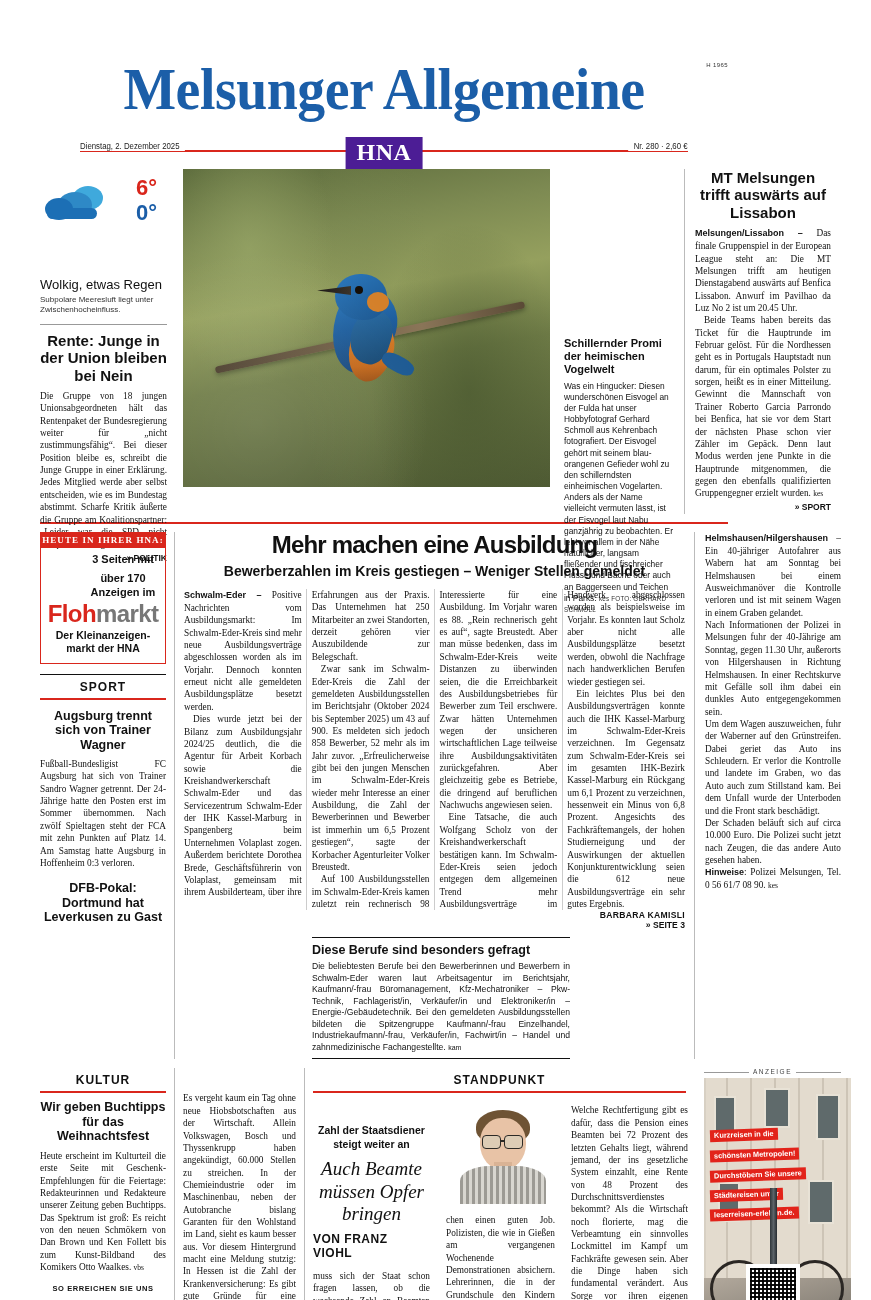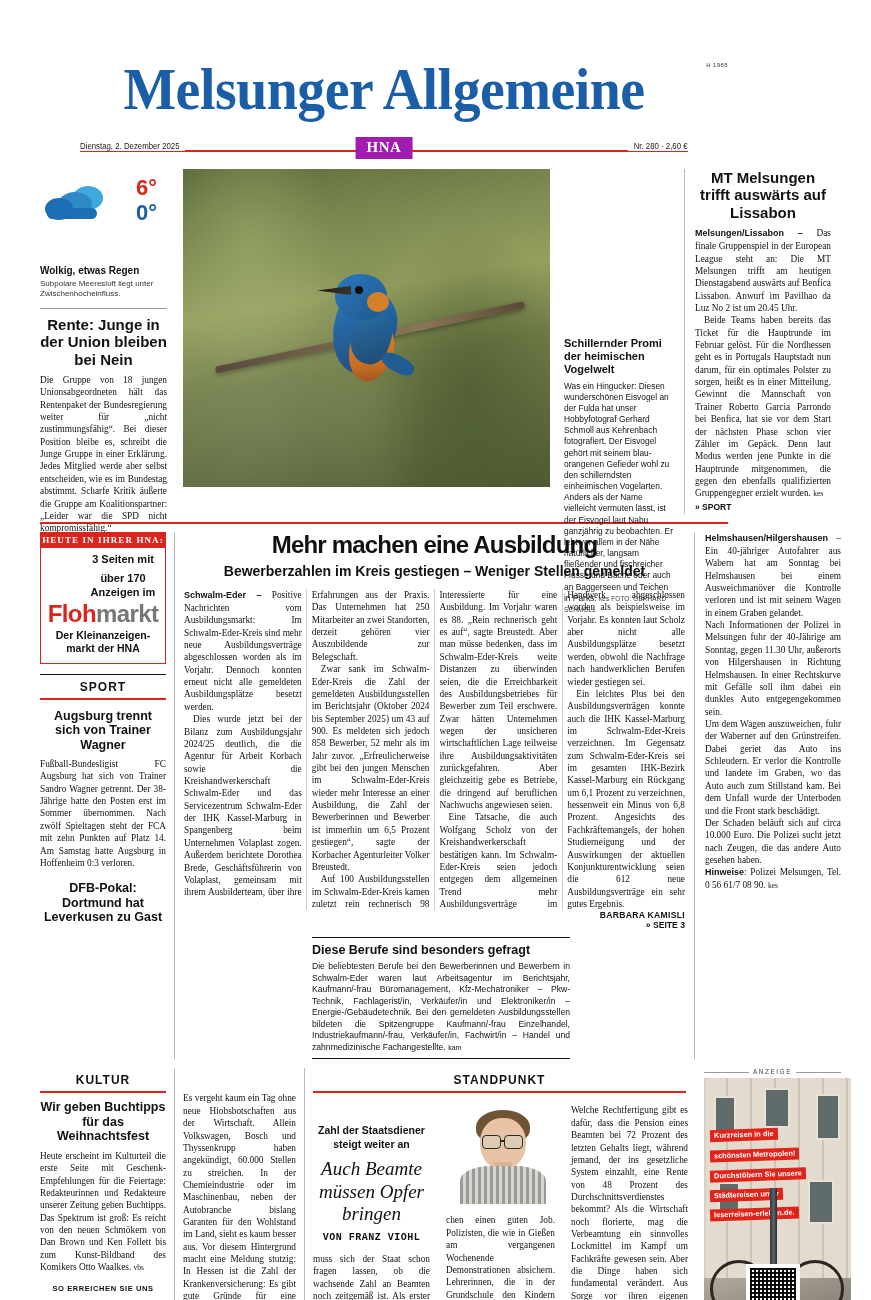--- a/index.html
+++ b/index.html
@@ -43,60 +43,60 @@
     font-size: 8.5px; color: #222; background: #fff; padding-right: 6px;
     transform: scaleX(0.92); transform-origin: left;
   }
   .masthead-issue {
     position: absolute; right: 0; top: 4px;
     font-size: 8.5px; color: #222; background: #fff; padding-left: 6px;
     transform: scaleX(0.92); transform-origin: right;
   }
   .hna-badge {
     position: absolute; left: 50%; top: 0px; transform: translateX(-50%);
-    background: #a21caf; color: #fff;
+    background: #4c1d95; color: #fff;
     font-family: "Liberation Serif", serif;
-    font-weight: bold; font-size: 15px;
+    font-weight: bold; font-size: 24px;
     padding: 2px 11px 3px 11px;
     letter-spacing: 0.5px;
   }
 
   
   .topband { display: flex; margin: 6px 40px 0 40px; height: 345px; }
   .col-left-top { width: 135px; flex: none; padding-right: 8px; }
   .col-photo { width: 383px; flex: none; padding: 0 8px; }
   .col-cap { width: 126px; flex: none; padding: 0 8px 0 6px; }
   .col-right-top { width: 147px; flex: none; padding-left: 10px; border-left: 0.8px solid #bbb; }
 
   
   .weather { position: relative; height: 90px; }
   .cloud-icon { position: absolute; left: 4px; top: 12px; width: 62px; height: 44px; }
   .temps { position: absolute; right: 10px; top: 6px; text-align: right;
            font-family: "Liberation Sans", sans-serif; font-weight: bold; }
   .temp-hi { font-size: 22px; color: #D9261C; line-height: 1.15; }
   .temp-lo { font-size: 22px; color: #1B5EA8; line-height: 1.15; }
-  .weather-head { font-size: 10px; font-weight: bold; color: #111; margin-top: 6px; }
+  .weather-head { font-size: 13px; font-weight: normal; color: #111; margin-top: 18px; }
   .weather-sub { font-size: 8px; color: #333; line-height: 1.3; margin-top: 3px; }
 
   .hr-thin { border-top: 0.8px solid #999; margin: 8px 0 7px 0; }
 
   .art-head {
     font-size: 15px; font-weight: bold; line-height: 1.16; text-align: center;
     margin-bottom: 6px; color: #111;
   }
   .art-head.sm { font-size: 12.5px; }
   .body-serif {
     font-family: "Liberation Serif", serif;
     font-size: 9.3px; line-height: 1.33; text-align: justify;
     color: #111; hyphens: auto;
   }
   .body-sans {
     font-size: 8.6px; line-height: 1.34; text-align: justify; color: #111;
   }
-  .kicker-ref { text-align: left; font-size: 8.5px; font-weight: bold; margin-top: 2px; }
+  .kicker-ref { text-align: right; font-size: 8.5px; font-weight: bold; margin-top: 2px; }
 
   
   .photo {
     width: 100%; height: 318px;
     background: linear-gradient(170deg,#5c6b3c 0%,#7d8a52 22%,#95a05e 40%,#6f7c47 60%,#4e5a33 100%);
     position: relative; overflow: hidden;
   }
   .photo .blur {
     position:absolute; inset:0;
     background:
@@ -219,21 +219,21 @@
   .std-inner { display: flex; }
   .std-left { width: 125px; flex: none; padding-right: 8px; }
   .std-right { width: 125px; flex: none; padding: 0 8px; }
   .std-far { width: 125px; flex: none; padding-left: 8px; }
 
   .std-kicker { font-size: 10.5px; font-weight: bold; text-align: center; line-height: 1.25; margin-top: 24px; }
   .std-title {
     font-family: "Liberation Serif", serif; font-style: italic; font-weight: normal;
     font-size: 19px; text-align: center; line-height: 1.2; margin: 7px 0 6px 0;
   }
-  .std-author { font-size: 10px; font-weight: bold; letter-spacing: .5px; text-align: center; font-family: Liberation Mono, monospace; }
+  .std-author { font-size: 12px; font-weight: bold; letter-spacing: .5px; text-align: left; }
   .portrait {
     width: 112px; height: 100px; margin: 4px auto 0 auto; position: relative; overflow: hidden;
     background: #fff;
   }
   .portrait .hair { position:absolute; left:30px; top:6px; width:54px; height:34px;
     background:#6e5334; border-radius:50% 50% 42% 42%; }
   .portrait .face { position:absolute; left:34px; top:14px; width:46px; height:52px;
     background:#e8c3a6; border-radius:46% 46% 50% 50%; }
   .portrait .glass-l { position:absolute; left:36px; top:31px; width:19px; height:14px;
     border:1.6px solid #2d2a26; border-radius:4px; background:rgba(200,220,210,.35); }
@@ -377,21 +377,21 @@
         <div class="promo-l1">3 Seiten mit</div>
         <div class="promo-l1">über 170 Anzeigen im</div>
         <div class="promo-flohmarkt"><span class="a">Floh</span><span class="b">markt</span></div>
         <div class="promo-l3">Der Kleinanzeigen-</div>
         <div class="promo-l3">markt der HNA</div>
       </div>
 
       <div class="sec-label sec-label-top" style="margin-top:10px">SPORT</div>
 
       <div class="art-head sm" style="margin-top:9px">Augsburg trennt sich von Trainer Wagner</div>
-      <div class="body-serif">Fußball-Bundesligist FC Augsburg hat sich von Trainer Sandro Wagner getrennt. Der 38-Jährige hatte den Posten erst im Sommer übernommen. Nach zwölf Spieltagen steht der FCA mit zehn Punkten auf Platz 14. Am Samstag hatte Augsburg in Hoffenheim 0:3 verloren.</div>
+      <div class="body-serif">Fußball-Bundesligist FC Augsburg hat sich von Trainer Sandro Wagner getrennt. Der 24-Jährige hatte den Posten erst im Sommer übernommen. Nach zwölf Spieltagen steht der FCA mit zehn Punkten auf Platz 14. Am Samstag hatte Augsburg in Hoffenheim 0:3 verloren.</div>
 
       <div class="art-head sm" style="margin-top:12px">DFB-Pokal: Dortmund hat Leverkusen zu Gast</div>
     </div>
 
     <div class="col-main">
       <div class="mh1">Mehr machen eine Ausbildung</div>
       <div class="mh2">Bewerberzahlen im Kreis gestiegen – Weniger Stellen gemeldet</div>
       <div class="cols4 body-serif">
         <p><span class="lead-place">Schwalm-Eder – </span><span>Positive Nachrichten vom Ausbildungsmarkt: Im Schwalm-Eder-Kreis sind mehr neue Ausbildungsverträge abgeschlossen worden als im Vorjahr. Dennoch konnten erneut nicht alle gemeldeten Ausbildungsplätze besetzt werden.</span></p>
         <p>Dies wurde jetzt bei der Bilanz zum Ausbildungsjahr 2024/25 deutlich, die die Agentur für Arbeit Korbach sowie die Kreishandwerkerschaft Schwalm-Eder und das Servicezentrum Schwalm-Eder der IHK Kassel-Marburg in Spangenberg beim Unternehmen Volaplast zogen. Außerdem berichtete Dorothea Brede, Geschäftsführerin von Volaplast, gemeinsam mit ihrem Ausbilderteam, über ihre Erfahrungen aus der Praxis. Das Unternehmen hat 250 Mitarbeiter an zwei Standorten, derzeit gehören vier Auszubildende zur Belegschaft.</p>

